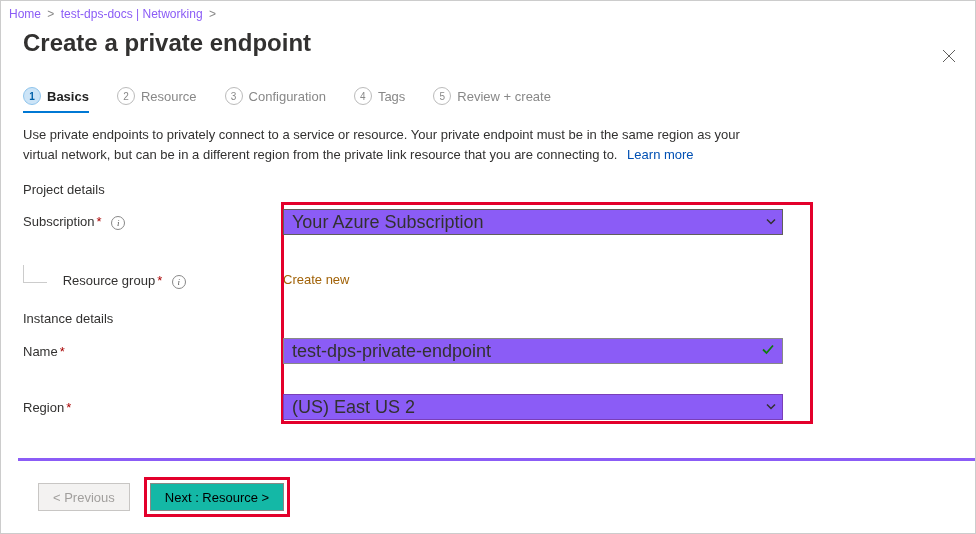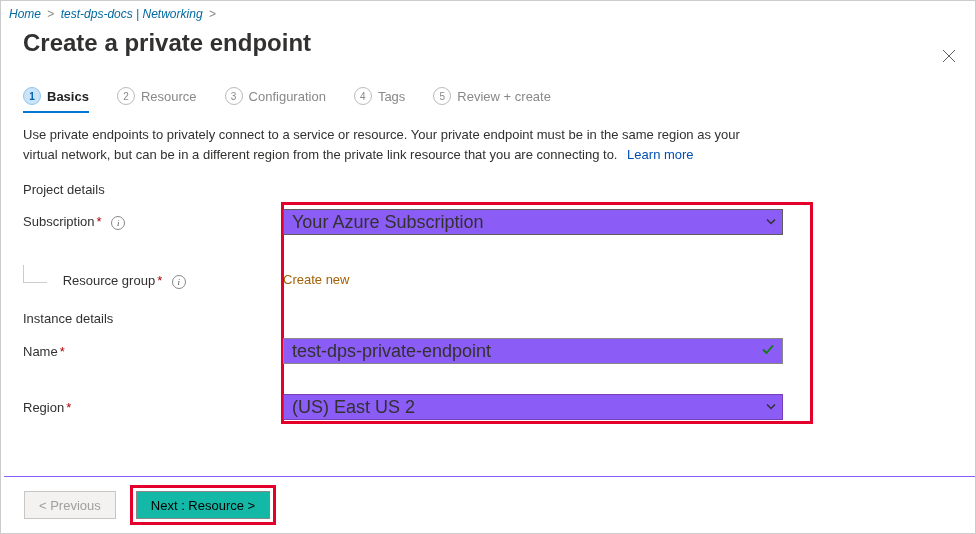--- a/index.html
+++ b/index.html
@@ -15,21 +15,21 @@
     height: 534px;
     border: 1px solid #ccc;
     position: relative;
     overflow: hidden;
   }
   .breadcrumb {
     padding: 6px 8px 0 8px;
     font-size: 12px;
     color: #666;
   }
-  .breadcrumb a { color: #0369a1; text-decoration: none; font-style: italic; }
+  .breadcrumb a { color: #8b5cf6; text-decoration: none; }
   .breadcrumb .sep { color: #888; padding: 0 3px; }
   .title-row {
     display: flex; align-items: center; justify-content: space-between;
     padding: 4px 14px 0 22px;
   }
   h1 {
     font-size: 24px; font-weight: 600; margin: 4px 12px 30px 0;
   }
   .close-x {
     font-size: 16px; color: #605e5c; cursor: pointer;
@@ -109,23 +109,23 @@
   .dropdown.region { border-color: #7a3fb7; }
   .create-new { color: #a16207; font-size: 13px; margin-top: 4px; cursor: pointer; display:inline-block;}
   .form-highlight {
     position: absolute;
     border: 3px solid #e3002b;
     pointer-events: none;
   }
   .form-area { position: relative; }
   .footer {
     position: absolute;
-    left: 3px; right: 0; bottom: 0;
-    border-top: 1px solid #8b5cf6;
-    padding: 8px 20px;
+    left: 17px; right: 0; bottom: 0;
+    border-top: 3px solid #8b5cf6;
+    padding: 16px 20px;
     display: flex; gap: 14px; align-items: center;
     background: #fff;
   }
   .btn {
     height: 28px; padding: 0 14px;
     border: 1px solid #8a8886;
     background: #14b8a6;
     font-size: 13px;
     cursor: pointer;
     display: inline-flex; align-items: center;

